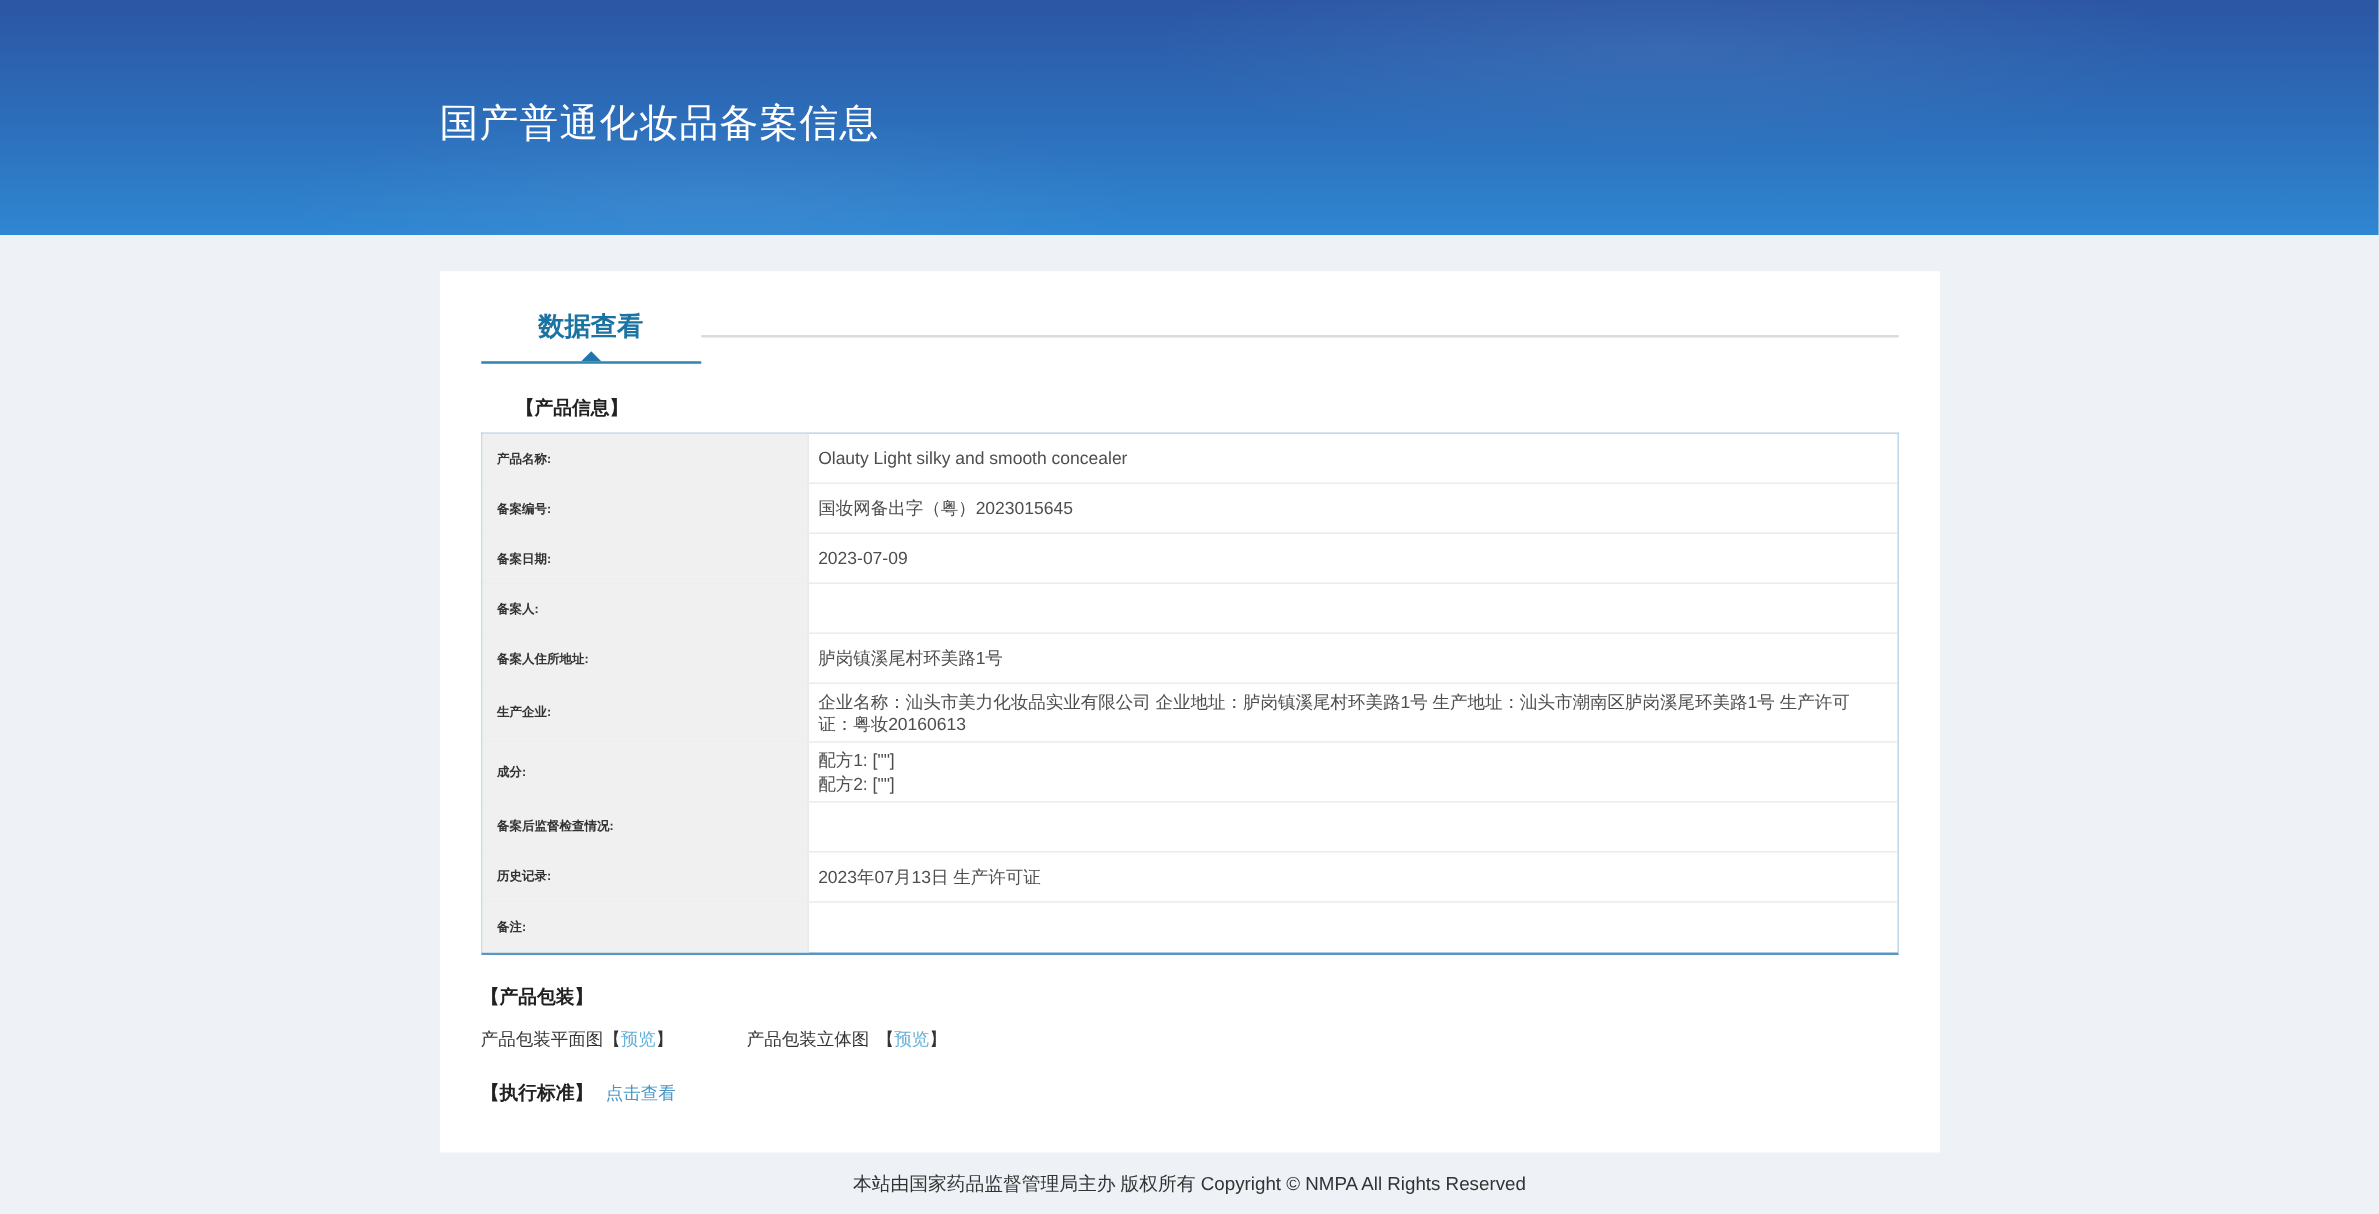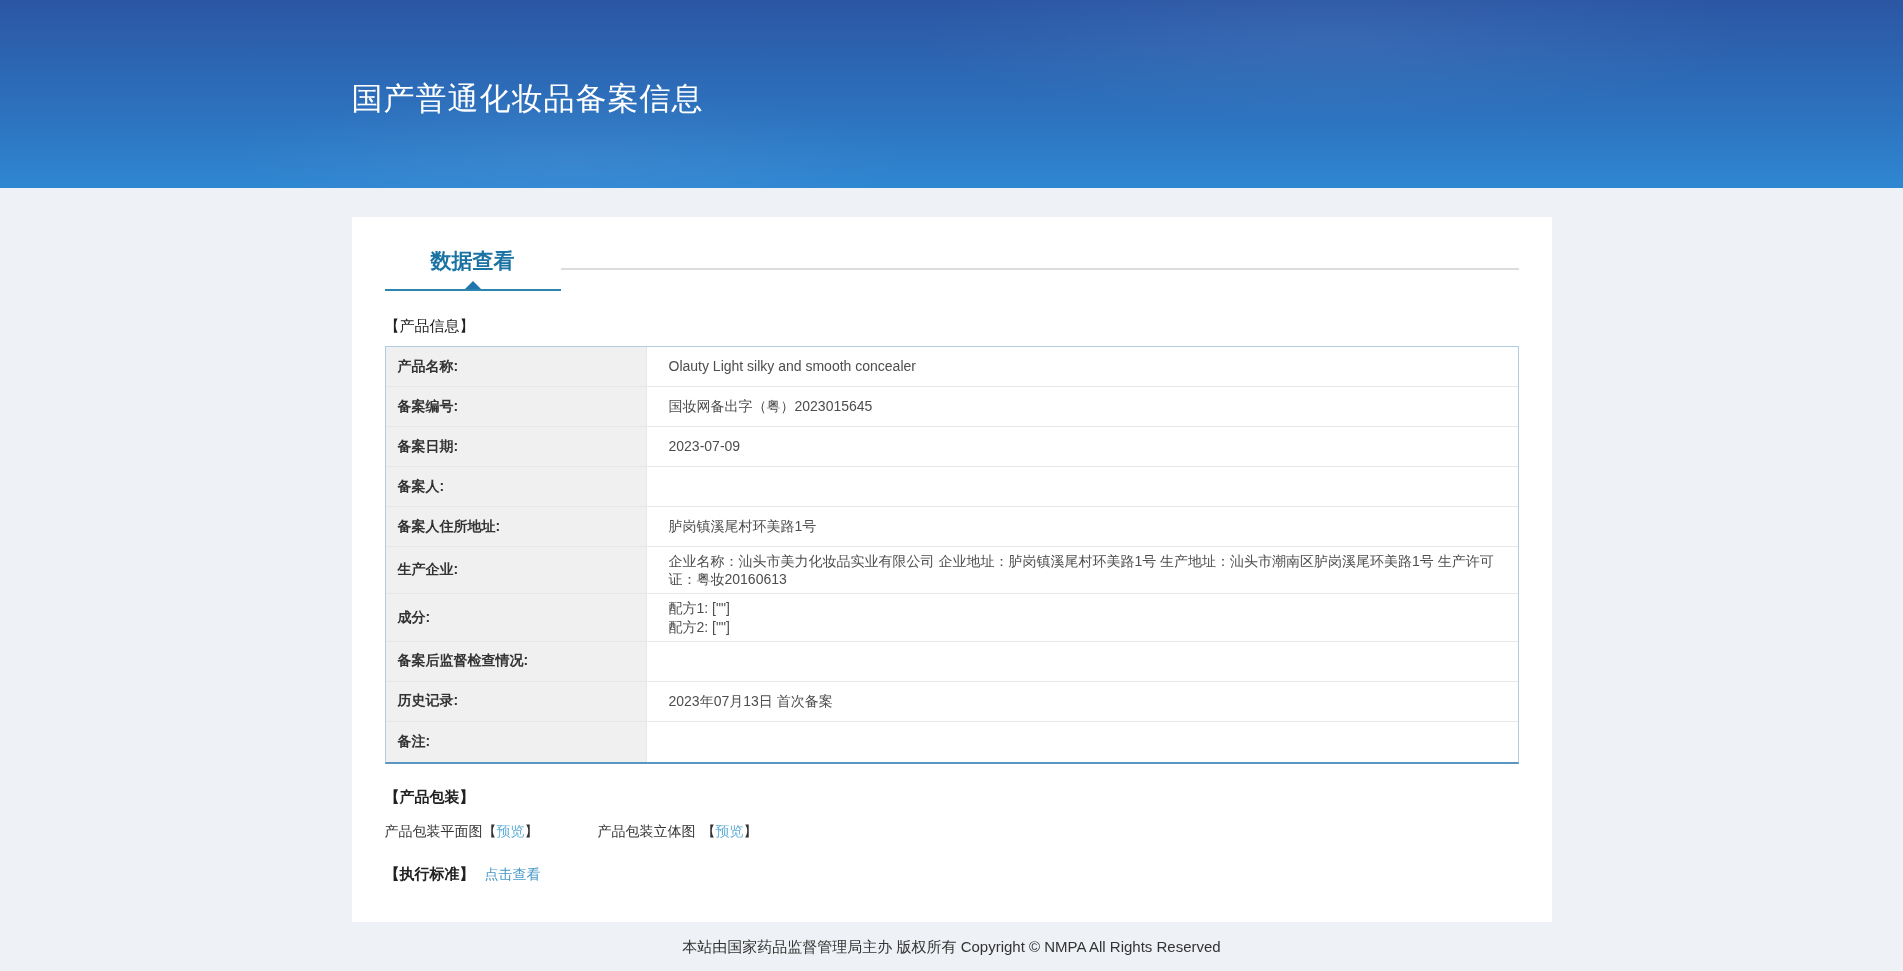--- a/index.html
+++ b/index.html
@@ -59,52 +59,53 @@
     width: 0; height: 0;
     border-left: 8px solid transparent;
     border-right: 8px solid transparent;
     border-bottom: 8px solid #2175ad;
   }
   .tab-rest { flex: 1; border-bottom: 2px solid #dcdcdc; height: 2px; }
   
   .section-title {
     margin-top: 26px;
     font-size: 15px;
-    font-weight: normal;
+    font-weight: bold;
     color: #222;
+    margin-left: 28px;
   }
   
   .info-table {
     margin-top: 10px;
     border: 1px solid #b3cde0;
     border-bottom: 2px solid #5996c3;
   }
   .t-row { display: flex; min-height: 40px; border-bottom: 1px solid #e7e7e7; }
   .t-row:last-child { border-bottom: none; }
   .t-label {
     width: 261px;
     flex-shrink: 0;
     background: #f0f0f0;
     border-right: 1px solid #e7e7e7;
     display: flex;
     align-items: center;
     padding: 5px 10px 5px 12px;
-    font-size: 14px;
+    font-size: 10px;
     font-weight: bold;
     color: #333;
   }
   .t-value {
     flex: 1;
     display: flex;
     align-items: center;
     padding: 5px 12px 5px 8px;
     font-size: 14px;
     color: #4d4d4d;
   }
-  .t-value .val { white-space: pre-line; line-height: 1.3; margin-left: 14px; }
+  .t-value .val { white-space: pre-line; line-height: 1.3; }
   
   .pkg-title { margin-top: 24px; font-size: 15px; font-weight: bold; color: #222; }
   .pkg-line { margin-top: 16px; font-size: 14px; color: #333; }
   .pkg-item { display: inline-block; }
   .pkg-item + .pkg-item { margin-left: 55px; }
   .pkg-item .gap { margin-left: 6px; }
   .preview-link { color: #64b0d8; text-decoration: none; cursor: pointer; }
   .std-line { margin-top: 24px; font-size: 15px; }
   .eff-line { margin-top: 14px; font-size: 15px; }
   .bracket-title { font-weight: bold; color: #222; }
@@ -176,21 +177,21 @@
     </div>
     <div class="t-row">
       <div class="t-label">备案后监督检查情况:</div>
       <div class="t-value">
           <span class="val"></span>
         </div>
     </div>
     <div class="t-row">
       <div class="t-label">历史记录:</div>
       <div class="t-value">
-          <span class="val">2023年07月13日 首次备案</span>
+          <span class="val">2023年07月13日 生产许可证</span>
         </div>
     </div>
     <div class="t-row">
       <div class="t-label">备注:</div>
       <div class="t-value">
           <span class="val"></span>
         </div>
     </div>
   </div>
 

